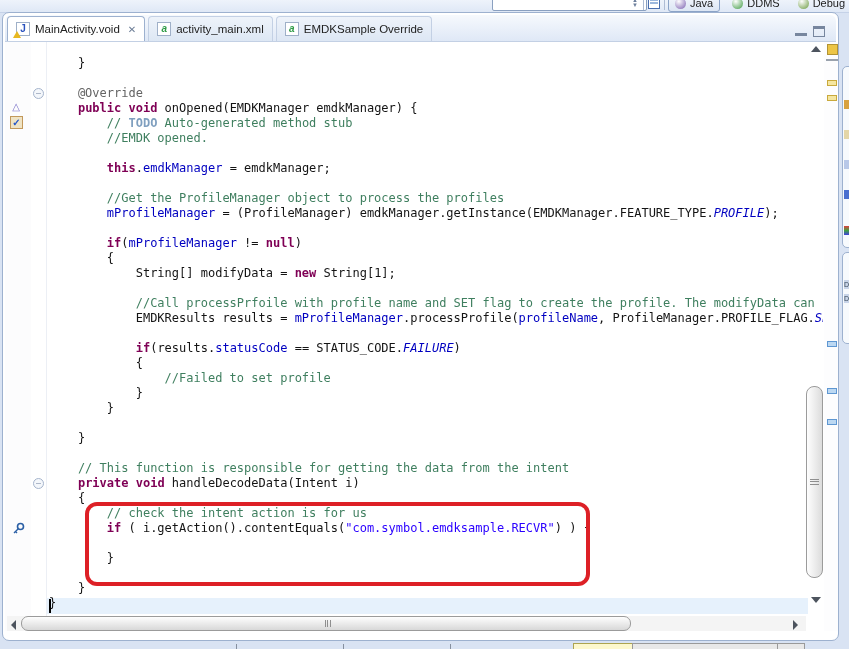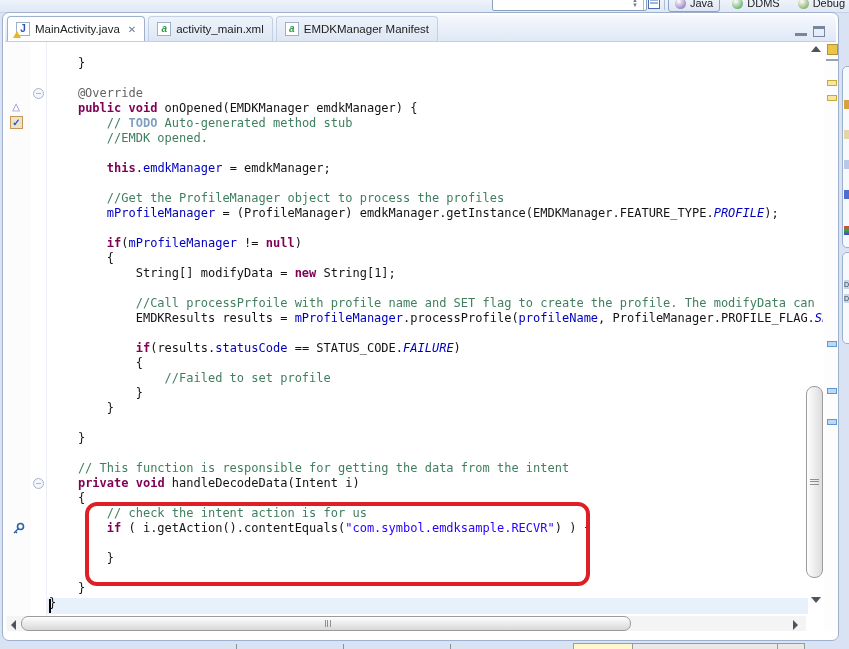--- a/index.html
+++ b/index.html
@@ -131,30 +131,30 @@
         <span>Debug</span>
       </div>
     </div>
 </div>
 
 <div class="editor-panel">
 
   <div class="tab-bar">
     <div class="tab active">
       <span class="file-icon java">J<span class="warn-ov"></span></span>
-      <span>MainActivity.java</span>
+      <span>MainActivity.void</span>
       <span class="tab-close">✕</span>
     </div>
     <div class="tab">
       <span class="file-icon axml">a</span>
       <span>activity_main.xml</span>
     </div>
     <div class="tab">
       <span class="file-icon axml">a</span>
-      <span>EMDKManager Manifest</span>
+      <span>EMDKSample Override</span>
     </div>
   </div>
 
   <div class="winbtn" style="left:791px">
       <span class="bar"></span>
     </div>
   <div class="winbtn" style="left:809px">
       <span class="box"></span>
     </div>
 

